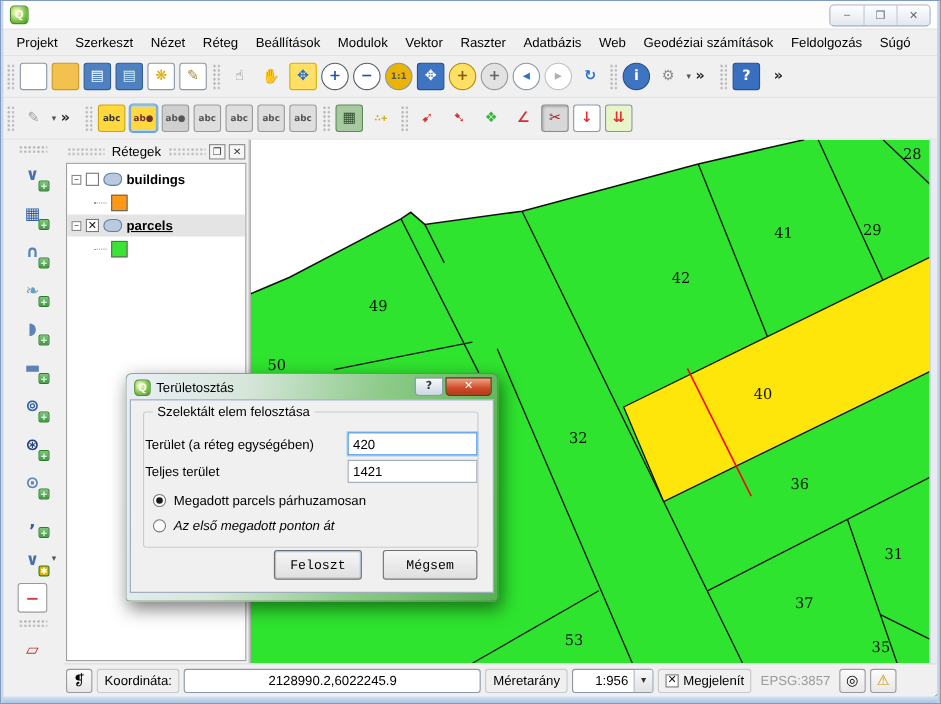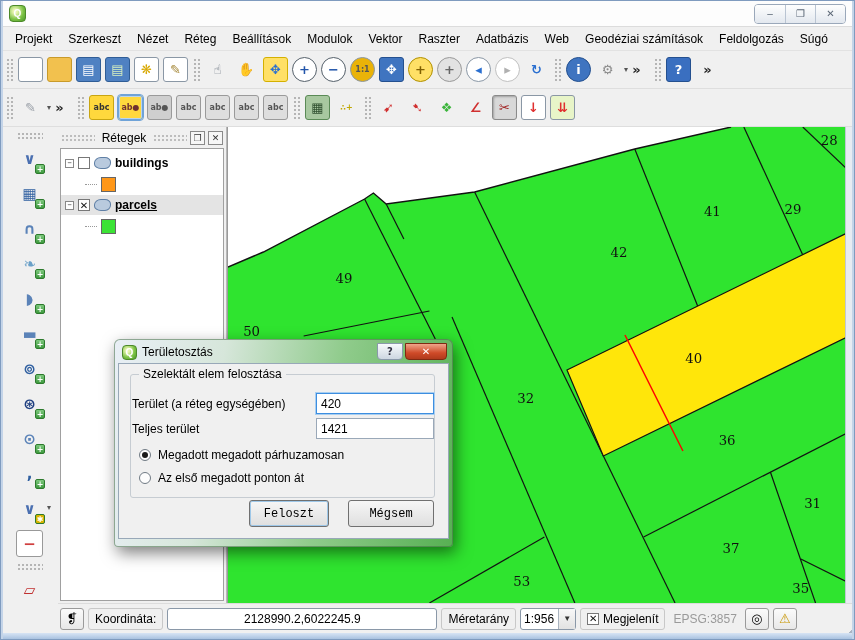--- a/index.html
+++ b/index.html
@@ -75,21 +75,21 @@
   .map-gutter{position:absolute;right:0;top:126px;width:9px;bottom:36px;background:#e8ecf2;border-left:1px solid #c0c8d4;}
   
   .statusbar{position:absolute;left:57px;right:0;bottom:6px;height:30px;background:#f0f0f0;
              display:flex;align-items:center;gap:4px;padding:0 6px 0 2px;border-top:1px solid #dcdcdc;}
   .sb-btn{width:24px;height:22px;border:1px solid #9a9a9a;border-radius:3px;background:linear-gradient(#fbfbfb,#e8e8e8);
           display:flex;align-items:center;justify-content:center;font-size:13px;}
   .sb-label{padding:2px 6px;border:1px solid #c8c8c8;border-radius:3px;height:22px;display:flex;align-items:center;background:#f0f0f0;}
   .sb-input{height:22px;border:1px solid #8a98a8;border-radius:3px;background:#fff;display:flex;
             align-items:center;justify-content:center;}
   .coord{width:270px;}
-  .scale-combo{width:56px;display:flex;align-items:center;justify-content:space-between;padding-left:3px;}
+  .scale-combo{width:74px;display:flex;align-items:center;justify-content:space-between;padding-left:20px;}
   .combo-arrow{width:17px;height:20px;border-left:1px solid #aab4c0;display:flex;align-items:center;
                justify-content:center;font-size:8px;color:#333;background:linear-gradient(#f8f8f8,#e2e2e2);}
   .render{display:flex;align-items:center;gap:4px;height:22px;padding:0 6px;border:1px solid #c8c8c8;border-radius:3px;}
   .epsg{color:#9a9a9a;padding:0 4px;}
   .grip{position:absolute;right:1px;bottom:1px;width:13px;height:13px;
         background:repeating-linear-gradient(135deg,transparent 0 3px,#aab4c2 3px 4.5px);
         clip-path:polygon(100% 0,100% 100%,0 100%);}
   .bottom-strip{position:absolute;left:0;right:0;bottom:0;height:6px;
         background:linear-gradient(#d7e4f4,#a9c2e0);}
   .left-strip{position:absolute;left:0;top:0;width:2px;bottom:0;background:#c4d4e8;}
@@ -311,23 +311,23 @@
       <div class="frow" style="top:29px;">
         <span class="flabel">Terület (a réteg egységében)</span>
         <span class="finput focus">420</span>
       </div>
       <div class="frow" style="top:54px;">
         <span class="flabel">Teljes terület</span>
         <span class="finput">1421</span>
       </div>
       <div class="radiorow" style="top:84px;">
         <span class="radio on" id="r0"></span>
-        <span>Megadott megadott párhuzamosan</span>
-      </div>
-      <div class="radiorow" style="top:107px;">
+        <span>Megadott parcels párhuzamosan</span>
+      </div>
+      <div class="radiorow" style="top:107px;font-style:italic;">
         <span class="radio" id="r1"></span>
         <span>Az első megadott ponton át</span>
       </div>
       <div class="dlg-buttons">
         <span class="pushbtn default btn-feloszt">Feloszt</span>
         <span class="pushbtn btn-megsem">Mégsem</span>
       </div>
     </div>
   </div>
 

